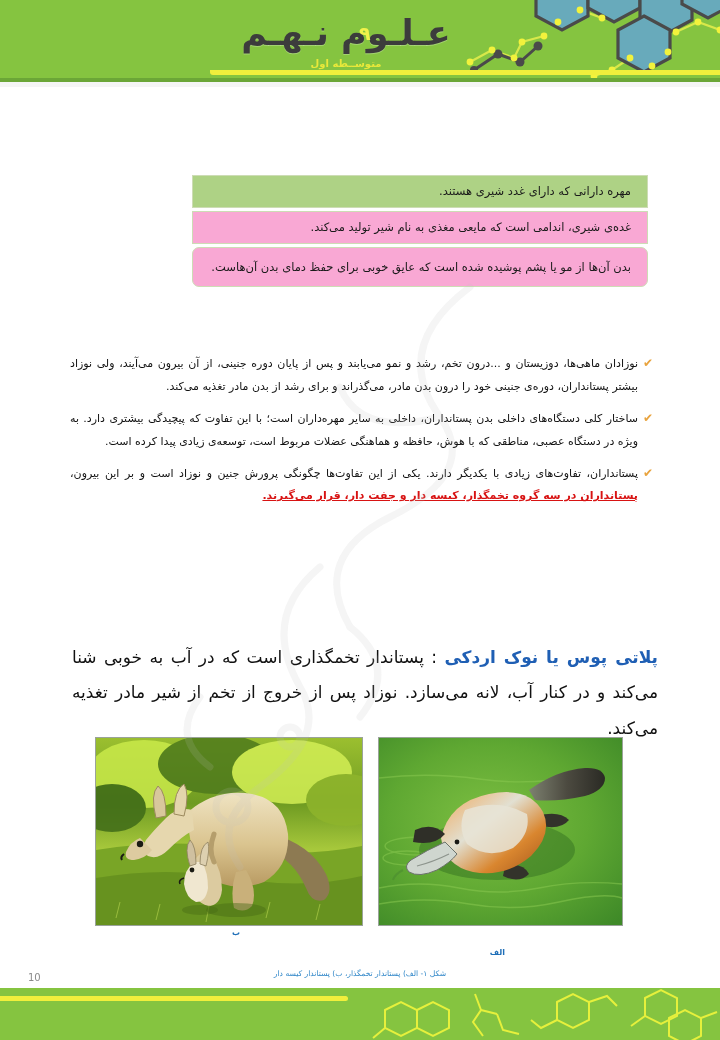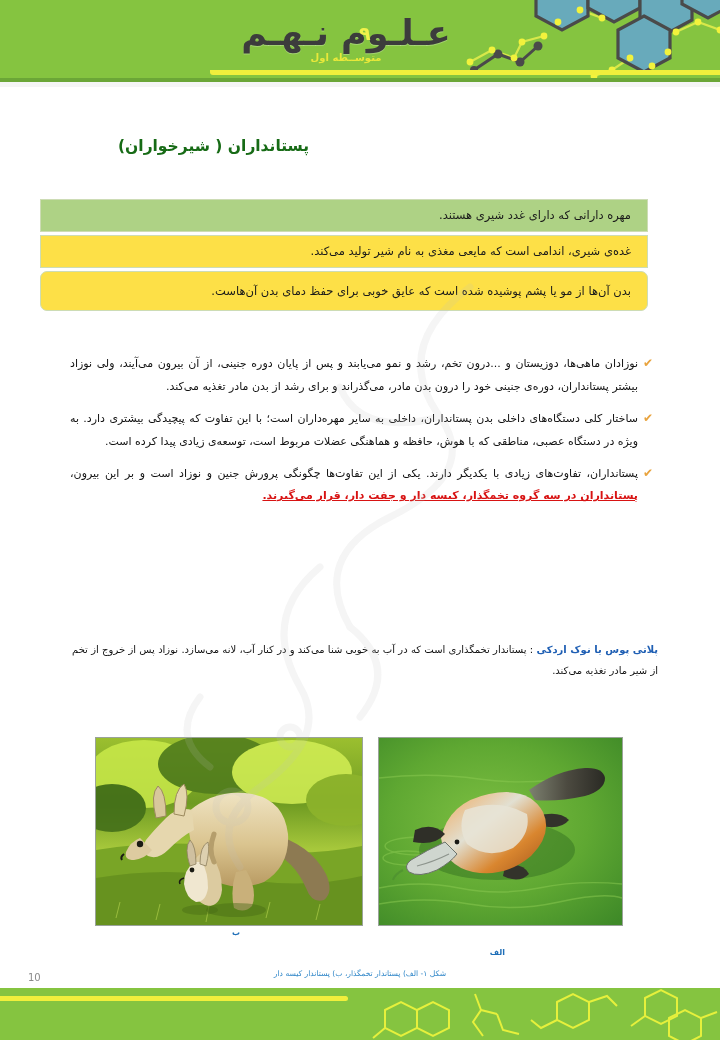--- a/index.html
+++ b/index.html
@@ -49,21 +49,21 @@
     letter-spacing: 3px;
     line-height: 1;
     text-shadow: 0 1px 0 rgba(255,255,255,0.25);
   }
   .header-sub {
     display: block;
     font-size: 10px;
     font-weight: bold;
     color: #e8e83a;
     letter-spacing: 2px;
-    margin-top: 1px;
+    margin-top: 7px;
     text-align: center;
   }
   .header-badge {
     position: absolute;
     top: 22px;
     left: 359px;
     font-size: 19px;
     font-weight: bold;
     color: #f2f24a;
   }
@@ -102,39 +102,38 @@
     color: #176b16;
     padding-left: 56px;
     box-sizing: border-box;
   }
 
   
   .def-list {
     position: absolute;
     top: 88px;
     right: 72px;
-    width: 608px;
-    margin-top: 24px;
+    width: 456px;
   }
   .def-row {
     box-sizing: border-box;
     width: 100%;
     min-height: 33px;
     display: flex;
     align-items: center;
     justify-content: flex-start;
     padding: 4px 16px 4px 10px;
     margin-bottom: 3px;
     font-size: 11.5px;
     color: #1a1a1a;
     line-height: 1.6;
     border: 1px solid #cddcb5;
   }
   .def-row.shade-dark { background: #aed285; }
-  .def-row.shade-light { background: #fde047; }
+  .def-row.shade-light { background: #f9a8d4; }
   .def-row.tall { min-height: 40px; border-radius: 7px; }
 
   
   .bullets {
     position: absolute;
     top: 266px;
     right: 62px;
     width: 596px;
   }
   .bullet-item {
@@ -165,21 +164,21 @@
     text-decoration: underline;
     font-weight: bold;
   }
 
   
   .para-block {
     position: absolute;
     top: 553px;
     right: 62px;
     width: 596px;
-    font-size: 10px;
+    font-size: 17px;
     color: #111111;
     line-height: 2.08;
     text-align: justify;
     text-align-last: right;
     padding-left: 10px;
     box-sizing: border-box;
   }
   .term-blue {
     color: #1f5fb4;
     font-weight: bold;
@@ -328,21 +327,20 @@
     <span class="header-title">عـلـوم نـهـم</span>
     <span class="header-sub">متوســطه اول</span>
   </div>
   <span class="header-badge">٩</span>
   <div class="header-yellow-rule"></div>
 </div>
 <div class="header-bottom-strip"></div>
 
 <div class="page">
 
-  <div class="page-heading">پستانداران ( شیرخواران)</div>
 
   <div class="def-list">
     <div class="def-row shade-dark">
       <span>مهره دارانی که دارای غدد شیری هستند.</span>
     </div>
     <div class="def-row shade-light">
       <span>غده‌ی شیری، اندامی است که مایعی مغذی به نام شیر تولید می‌کند.</span>
     </div>
     <div class="def-row shade-light tall">
       <span>بدن آن‌ها از مو یا پشم پوشیده شده است که عایق خوبی برای حفظ دمای بدن آن‌هاست.</span>

